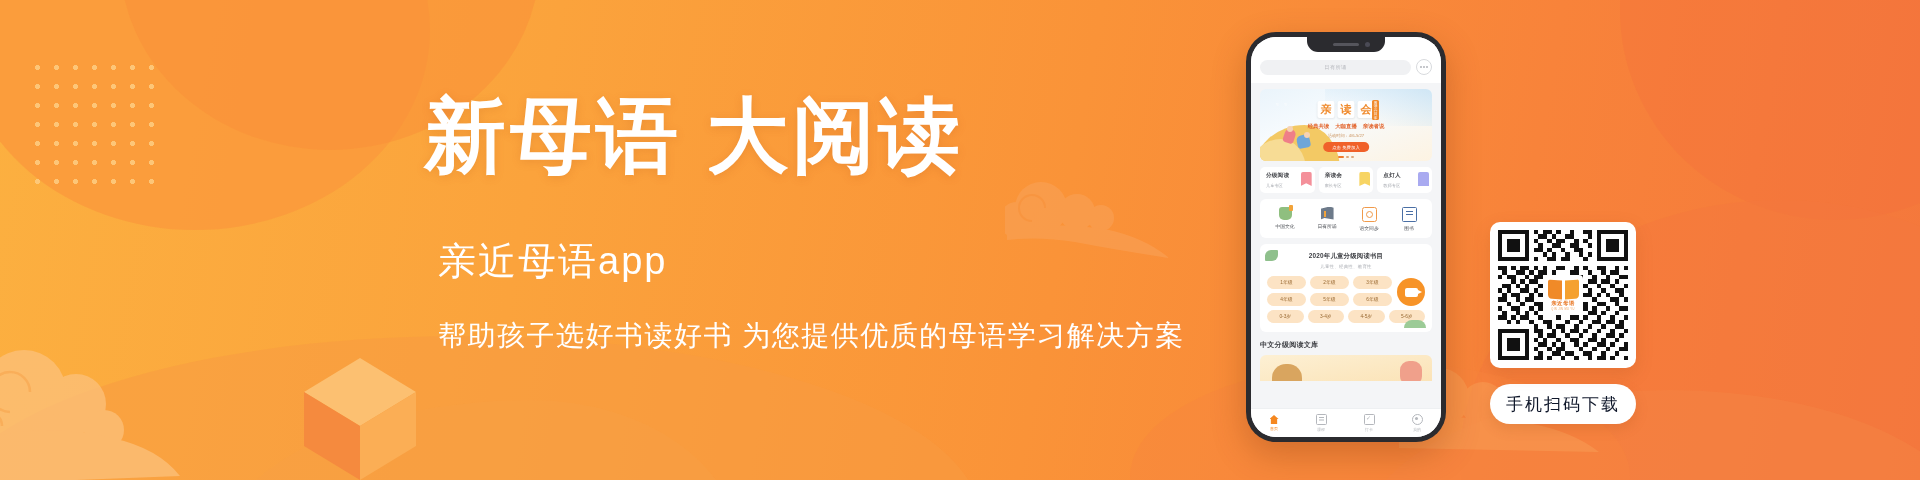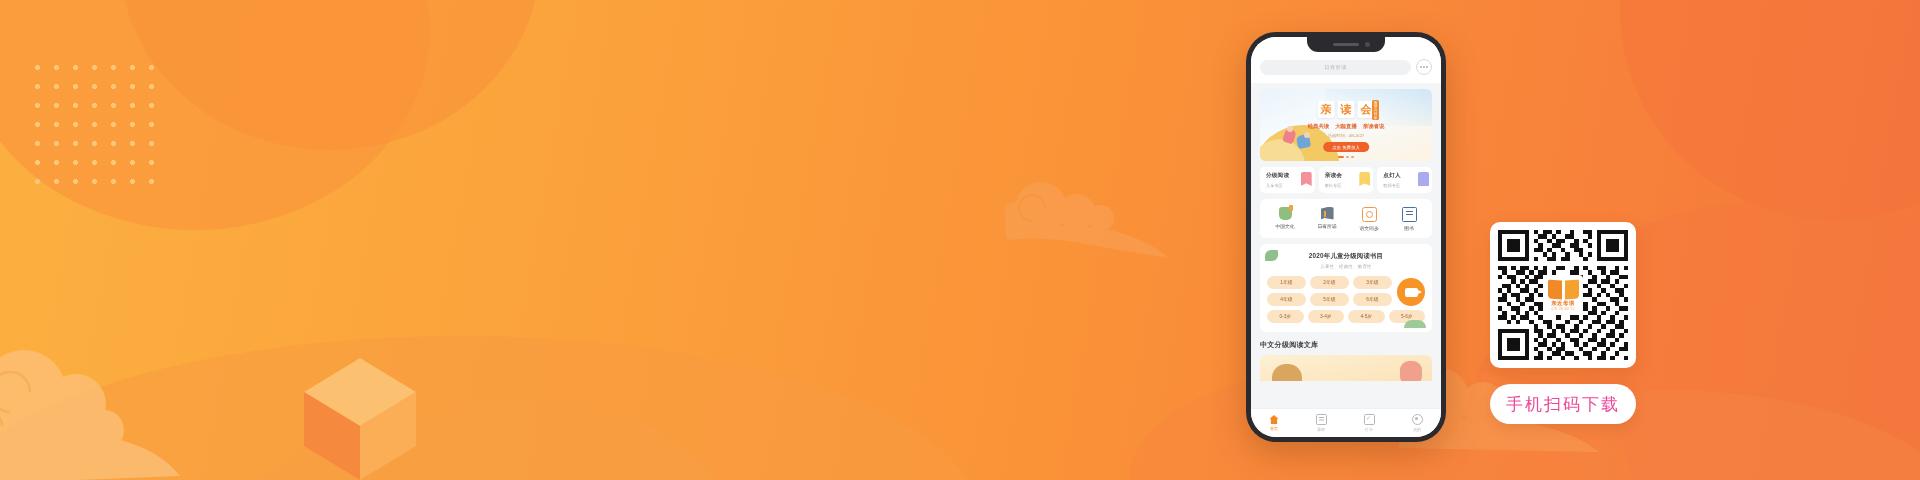--- a/index.html
+++ b/index.html
@@ -297,21 +297,21 @@
   .qr-logo .bk{width:30px;height:19px;position:relative;}
   .qr-logo .bk i{position:absolute;top:0;width:13.5px;height:19px;background:#f08a28;display:block;}
   .qr-logo .bk i.l{left:0;border-radius:2px 0 0 4px;transform:skewY(4deg);}
   .qr-logo .bk i.r{right:0;border-radius:0 2px 4px 0;transform:skewY(-4deg);background:#f5a12f;}
   .qr-logo .lt{font-size:5.4px;color:#e8741f;font-weight:700;letter-spacing:.5px;}
   .qr-logo .ls{font-size:2.6px;color:#efa05a;letter-spacing:.4px;}
 
   .qr-btn{
     margin-top:16px;width:146px;height:40px;border-radius:20px;background:#fff;
     display:flex;align-items:center;justify-content:center;
-    font-size:17px;color:#ec4899;letter-spacing:2px;font-weight:400;
+    font-size:17px;color:#0f172a;letter-spacing:2px;font-weight:400;
     box-shadow:0 5px 14px rgba(140,60,10,.14);
     cursor:pointer;
   }
 </style>
 </head>
 <body>
 
 <div class="banner">
 
   <div class="deco blob-tl"></div>
@@ -360,20 +360,25 @@
 
   <svg class="deco cloud-mid" viewBox="0 0 210 96">
     <g fill="#f9a95f">
       <circle cx="44" cy="40" r="30"></circle>
         <circle cx="88" cy="46" r="22"></circle>
       <circle cx="16" cy="56" r="20"></circle>
       <path d="M4 68 Q70 52 138 66 Q178 74 204 94 L4 90 Z"></path>
     </g>
   </svg>
 
+  <div class="copy">
+    <h1 class="headline">新母语 大阅读</h1>
+    <div class="subline">亲近母语app</div>
+    <div class="tagline">帮助孩子选好书读好书 为您提供优质的母语学习解决方案</div>
+  </div>
 
   <div class="phone">
     <div class="phone-screen">
       <div class="notch">
         <div class="notch-speaker"></div>
         <div class="notch-cam"></div>
       </div>
 
       <div class="ph-top">
         <div class="ph-search-row">

